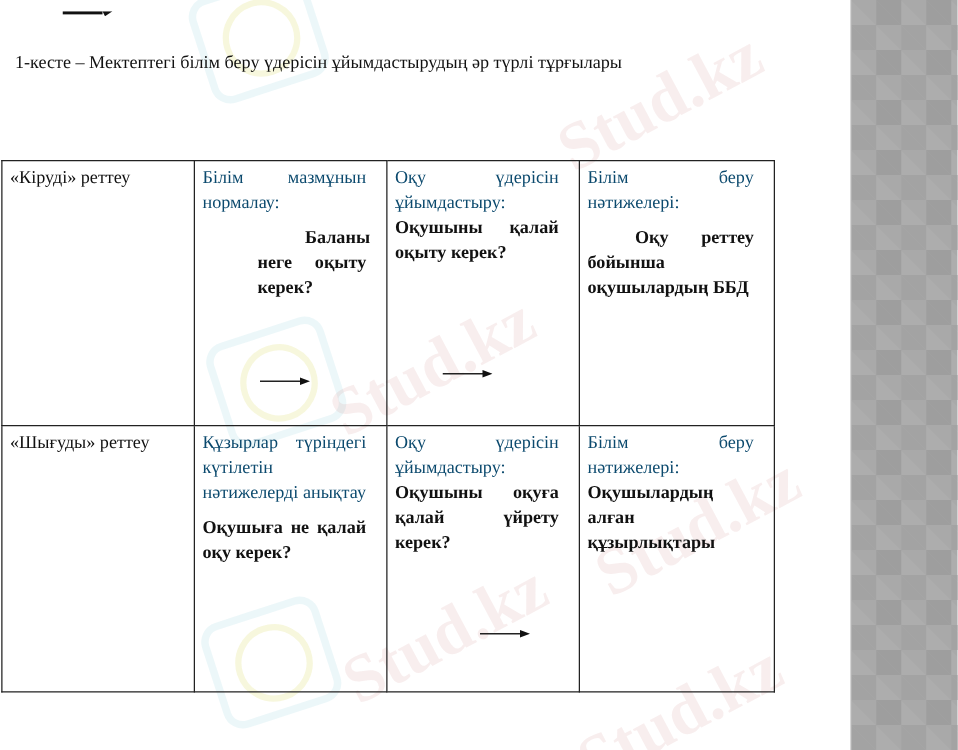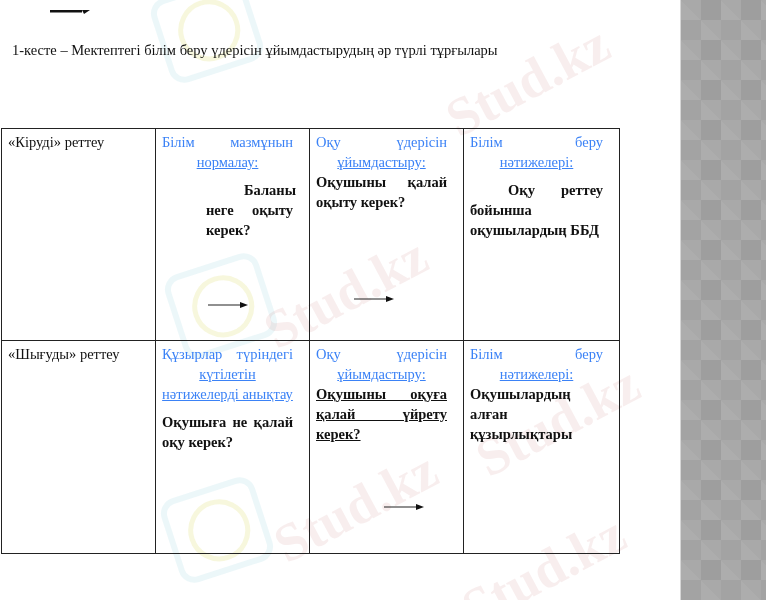--- a/index.html
+++ b/index.html
@@ -43,22 +43,22 @@
       font-size:14.5px; line-height:20px;
       position:relative;
     }
     table.main col.c1 { width:154px; }
     table.main col.c2 { width:154px; }
     table.main col.c3 { width:154px; }
     table.main col.c4 { width:156px; }
     tr.r1 td { height:208px; }
     tr.r2 td { height:209px; }
     .j { text-align:justify; text-align-last:justify; }
-    .jl { text-align:center;text-decoration:underline; }
-    .light { color:#3b82f6; }
+    .jl { text-align:left; }
+    .light { color:#0c4a6e; }
     .bold { font-weight:bold; }
     .indent { text-indent:38px; }
     .gap { margin-top:8px; }
     .arrow { position:absolute; height:8px; }
     .arrow svg { display:block; }
     .watermark {
       position:absolute; font-family:"Liberation Serif", serif; font-weight:bold;
       color:rgba(200,120,120,0.13); font-size:54px; transform:rotate(-28deg);
       white-space:nowrap; pointer-events:none;
     }
@@ -137,21 +137,21 @@
       <div>«Шығуды» реттеу</div>
     </td>
     <td>
       <div class="j light">Құзырлар түріндегі</div>
       <div class="jl light">күтілетін нәтижелерді анықтау</div>
       <div class="bold gap" style="text-align:justify;">Оқушыға не қалай оқу керек?</div>
     </td>
     <td>
       <div class="j light">Оқу үдерісін</div>
       <div class="jl light">ұйымдастыру:</div>
-      <div class="bold" style="text-align:justify;text-decoration:underline;">Оқушыны оқуға қалай үйрету керек?</div>
+      <div class="bold" style="text-align:justify;">Оқушыны оқуға қалай үйрету керек?</div>
       <div class="arrow" style="left:74px; top:162px;">
         <svg width="40" height="8" viewBox="0 0 40 8">
               <line x1="0" y1="4" x2="33" y2="4" stroke="#222" stroke-width="1.2"></line>
               <polygon points="32,1 40,4 32,7" fill="#111"></polygon>
             </svg>
       </div>
     </td>
     <td>
       <div class="j light">Білім беру</div>
       <div class="jl light">нәтижелері:</div>

